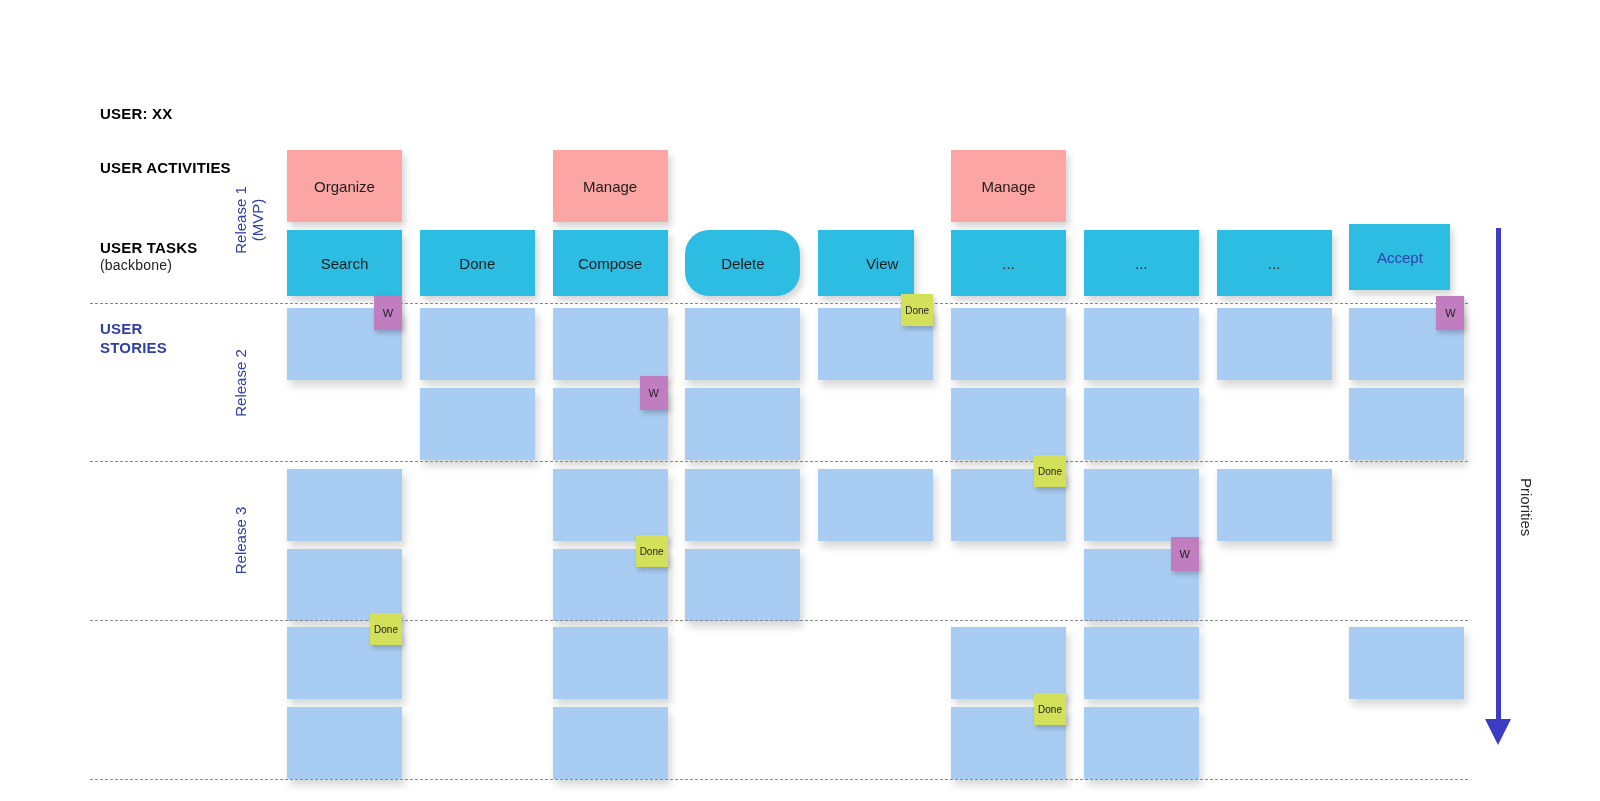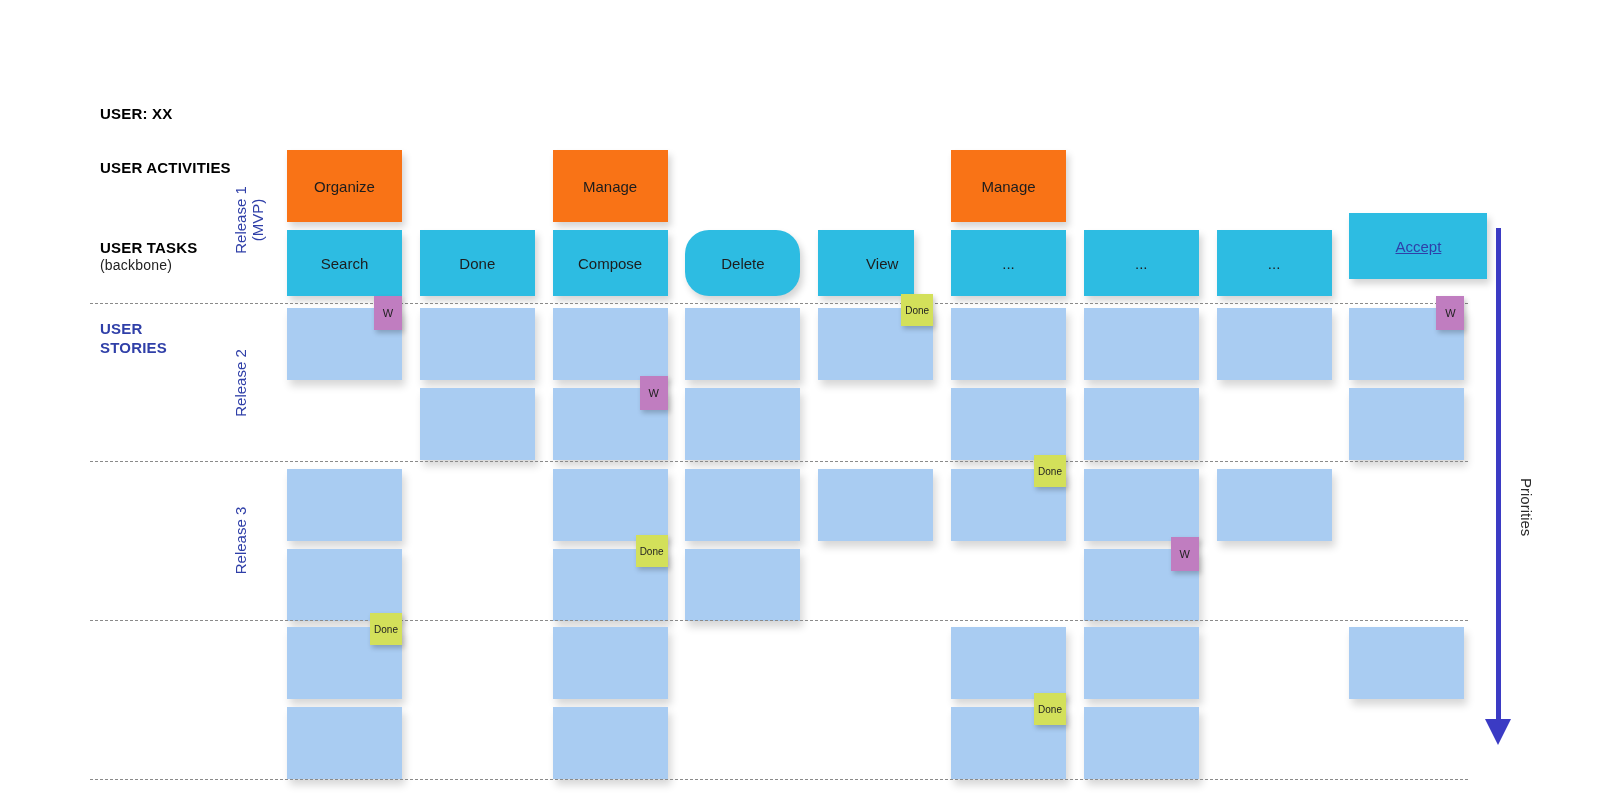--- a/index.html
+++ b/index.html
@@ -27,21 +27,21 @@
   }
   .release-label .l2{display:block;}
 
   
   .note{
     position:absolute;box-sizing:border-box;
     display:flex;align-items:center;justify-content:center;
     font-size:15px;color:#1d1d1d;
     box-shadow:3px 5px 7px rgba(0,0,0,.17);
   }
-  .note.activity{background:#f97316;}
+  .note.activity{background:#fca5a5;}
   .note.task{background:#2dbce2;}
   .note.story{background:#a9ccf2;box-shadow:3px 6px 8px rgba(0,0,0,.16);}
   .note.task.accent-text{color:#2f3fa8;}
 
   
   .flag{
     position:absolute;box-sizing:border-box;
     display:flex;align-items:center;justify-content:center;
     font-size:10px;color:#222;
     box-shadow:2px 3px 5px rgba(0,0,0,.22);
@@ -97,21 +97,21 @@
       <div class="note activity" style="left:552.6px;top:150px;width:115px;height:72px;">Manage</div>
       <div class="note activity" style="left:951px;top:150px;width:115px;height:72px;">Manage</div>
       <div class="note task" style="left:287px;top:230px;width:115px;height:66px;">Search</div>
       <div class="note task" style="left:419.8px;top:230px;width:115px;height:66px;">Done</div>
       <div class="note task" style="left:552.6px;top:230px;width:115px;height:66px;">Compose</div>
       <div class="note task" style="left:685.4000000000001px;top:230px;width:115px;height:66px;border-radius:24px;">Delete</div>
       <div class="note task" style="left:818.2px;top:230px;width:96px;height:66px;padding-left:32px;">View</div>
       <div class="note task" style="left:951px;top:230px;width:115px;height:66px;">...</div>
       <div class="note task" style="left:1083.8000000000002px;top:230px;width:115px;height:66px;">...</div>
       <div class="note task" style="left:1216.6000000000001px;top:230px;width:115px;height:66px;">...</div>
-      <div class="note task accent-text" style="left:1349.4px;top:213px;width:138px;height:66px;text-decoration:underline;">Accept</div>
+      <div class="note task accent-text" style="left:1349.4px;top:224px;width:101px;height:66px;">Accept</div>
       <div class="release-label" style="left:232px;top:300px;width:160px;"><span>Release 1</span><span class="l2">(MVP)</span></div>
       <div class="note story" style="left:287px;top:308px;width:115px;height:72px;"></div>
       <div class="flag w" style="left:374px;top:296px;">W</div>
       <div class="note story" style="left:419.8px;top:308px;width:115px;height:72px;"></div>
       <div class="note story" style="left:552.6px;top:308px;width:115px;height:72px;"></div>
       <div class="note story" style="left:685.4000000000001px;top:308px;width:115px;height:72px;"></div>
       <div class="note story" style="left:818.2px;top:308px;width:115px;height:72px;"></div>
       <div class="flag done" style="left:901.2px;top:294px;">Done</div>
       <div class="note story" style="left:951px;top:308px;width:115px;height:72px;"></div>
       <div class="note story" style="left:1083.8000000000002px;top:308px;width:115px;height:72px;"></div>

